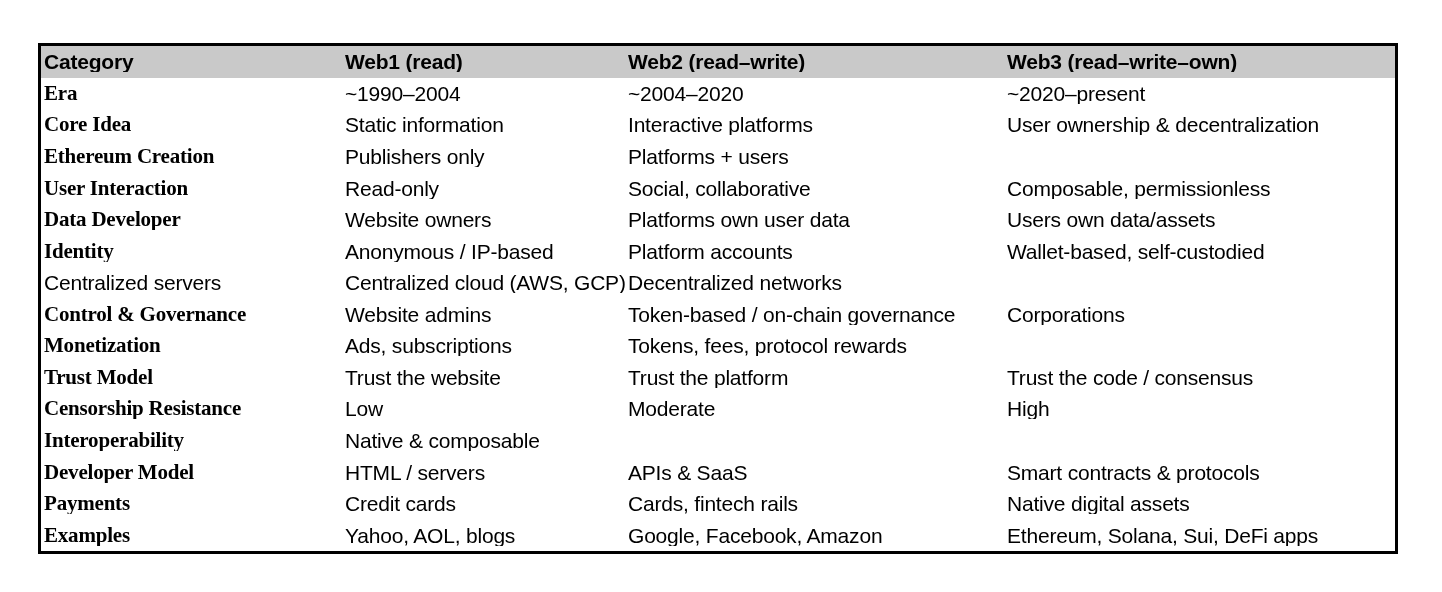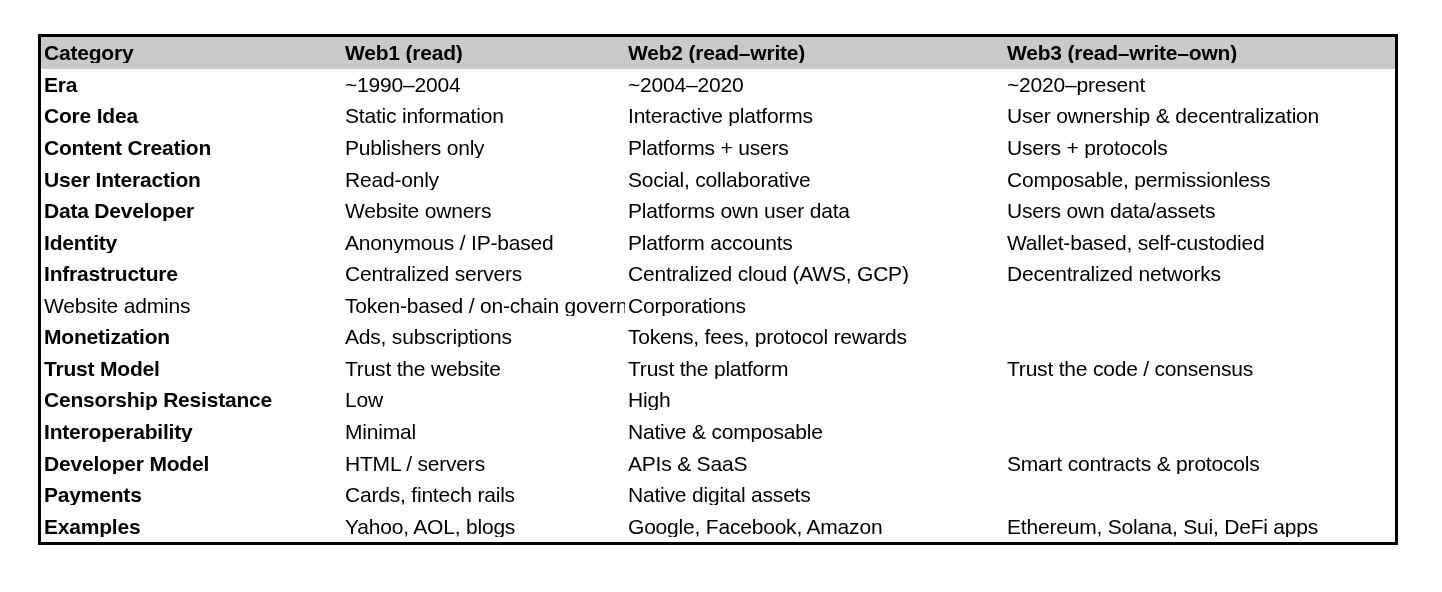--- a/index.html
+++ b/index.html
@@ -11,21 +11,21 @@
   .page {
     position: relative;
     width: 1442px;
     height: 592px;
     background: #ffffff;
     overflow: hidden;
   }
   .comparison-table {
     position: absolute;
     left: 38px;
-    top: 34px;
+    top: 43px;
     width: 1360px;
     height: 511px;
     border: 3px solid #000000;
     box-sizing: border-box;
     display: flex;
     flex-direction: column;
     background: #ffffff;
   }
   .row {
     flex: 1 1 0;
@@ -42,20 +42,21 @@
     padding-left: 3px;
     font-size: 21px;
     line-height: 1;
     color: #000000;
     white-space: nowrap;
     overflow: hidden;
     letter-spacing: -0.2px;
   }
   .cell.cat {
     font-weight: bold;
+    font-family: Liberation Serif, serif;
   }
 </style>
 </head>
 <body>
 
 <div class="page">
   <div class="comparison-table">
     <div class="row header">
       <div class="cell">Category</div>
       <div class="cell">Web1 (read)</div>
@@ -66,72 +67,72 @@
           <div class="cell cat">Era</div>
           <div class="cell">~1990–2004</div>
           <div class="cell">~2004–2020</div>
           <div class="cell">~2020–present</div>
         </div><div class="row">
           <div class="cell cat">Core Idea</div>
           <div class="cell">Static information</div>
           <div class="cell">Interactive platforms</div>
           <div class="cell">User ownership &amp; decentralization</div>
         </div><div class="row">
-          <div class="cell cat">Content Creation</div>
+          <div class="cell cat">Ethereum Creation</div>
           <div class="cell">Publishers only</div>
           <div class="cell">Platforms + users</div>
-          <div class="cell">Users + protocols</div>
         </div><div class="row">
           <div class="cell cat">User Interaction</div>
           <div class="cell">Read-only</div>
           <div class="cell">Social, collaborative</div>
           <div class="cell">Composable, permissionless</div>
         </div><div class="row">
           <div class="cell cat">Data Developer</div>
           <div class="cell">Website owners</div>
           <div class="cell">Platforms own user data</div>
           <div class="cell">Users own data/assets</div>
         </div><div class="row">
           <div class="cell cat">Identity</div>
           <div class="cell">Anonymous / IP-based</div>
           <div class="cell">Platform accounts</div>
           <div class="cell">Wallet-based, self-custodied</div>
         </div><div class="row">
-          <div class="cell cat">Infrastructure</div>
           <div class="cell">Centralized servers</div>
           <div class="cell">Centralized cloud (AWS, GCP)</div>
           <div class="cell">Decentralized networks</div>
         </div><div class="row">
+          <div class="cell cat">Control &amp; Governance</div>
           <div class="cell">Website admins</div>
           <div class="cell">Token-based / on-chain governance</div>
           <div class="cell">Corporations</div>
         </div><div class="row">
           <div class="cell cat">Monetization</div>
           <div class="cell">Ads, subscriptions</div>
           <div class="cell">Tokens, fees, protocol rewards</div>
         </div><div class="row">
           <div class="cell cat">Trust Model</div>
           <div class="cell">Trust the website</div>
           <div class="cell">Trust the platform</div>
           <div class="cell">Trust the code / consensus</div>
         </div><div class="row">
           <div class="cell cat">Censorship Resistance</div>
           <div class="cell">Low</div>
+          <div class="cell">Moderate</div>
           <div class="cell">High</div>
         </div><div class="row">
           <div class="cell cat">Interoperability</div>
-          <div class="cell">Minimal</div>
           <div class="cell">Native &amp; composable</div>
         </div><div class="row">
           <div class="cell cat">Developer Model</div>
           <div class="cell">HTML / servers</div>
           <div class="cell">APIs &amp; SaaS</div>
           <div class="cell">Smart contracts &amp; protocols</div>
         </div><div class="row">
           <div class="cell cat">Payments</div>
+          <div class="cell">Credit cards</div>
           <div class="cell">Cards, fintech rails</div>
           <div class="cell">Native digital assets</div>
         </div><div class="row">
           <div class="cell cat">Examples</div>
           <div class="cell">Yahoo, AOL, blogs</div>
           <div class="cell">Google, Facebook, Amazon</div>
           <div class="cell">Ethereum, Solana, Sui, DeFi apps</div>
         </div></div>
   </div>
 </div>

